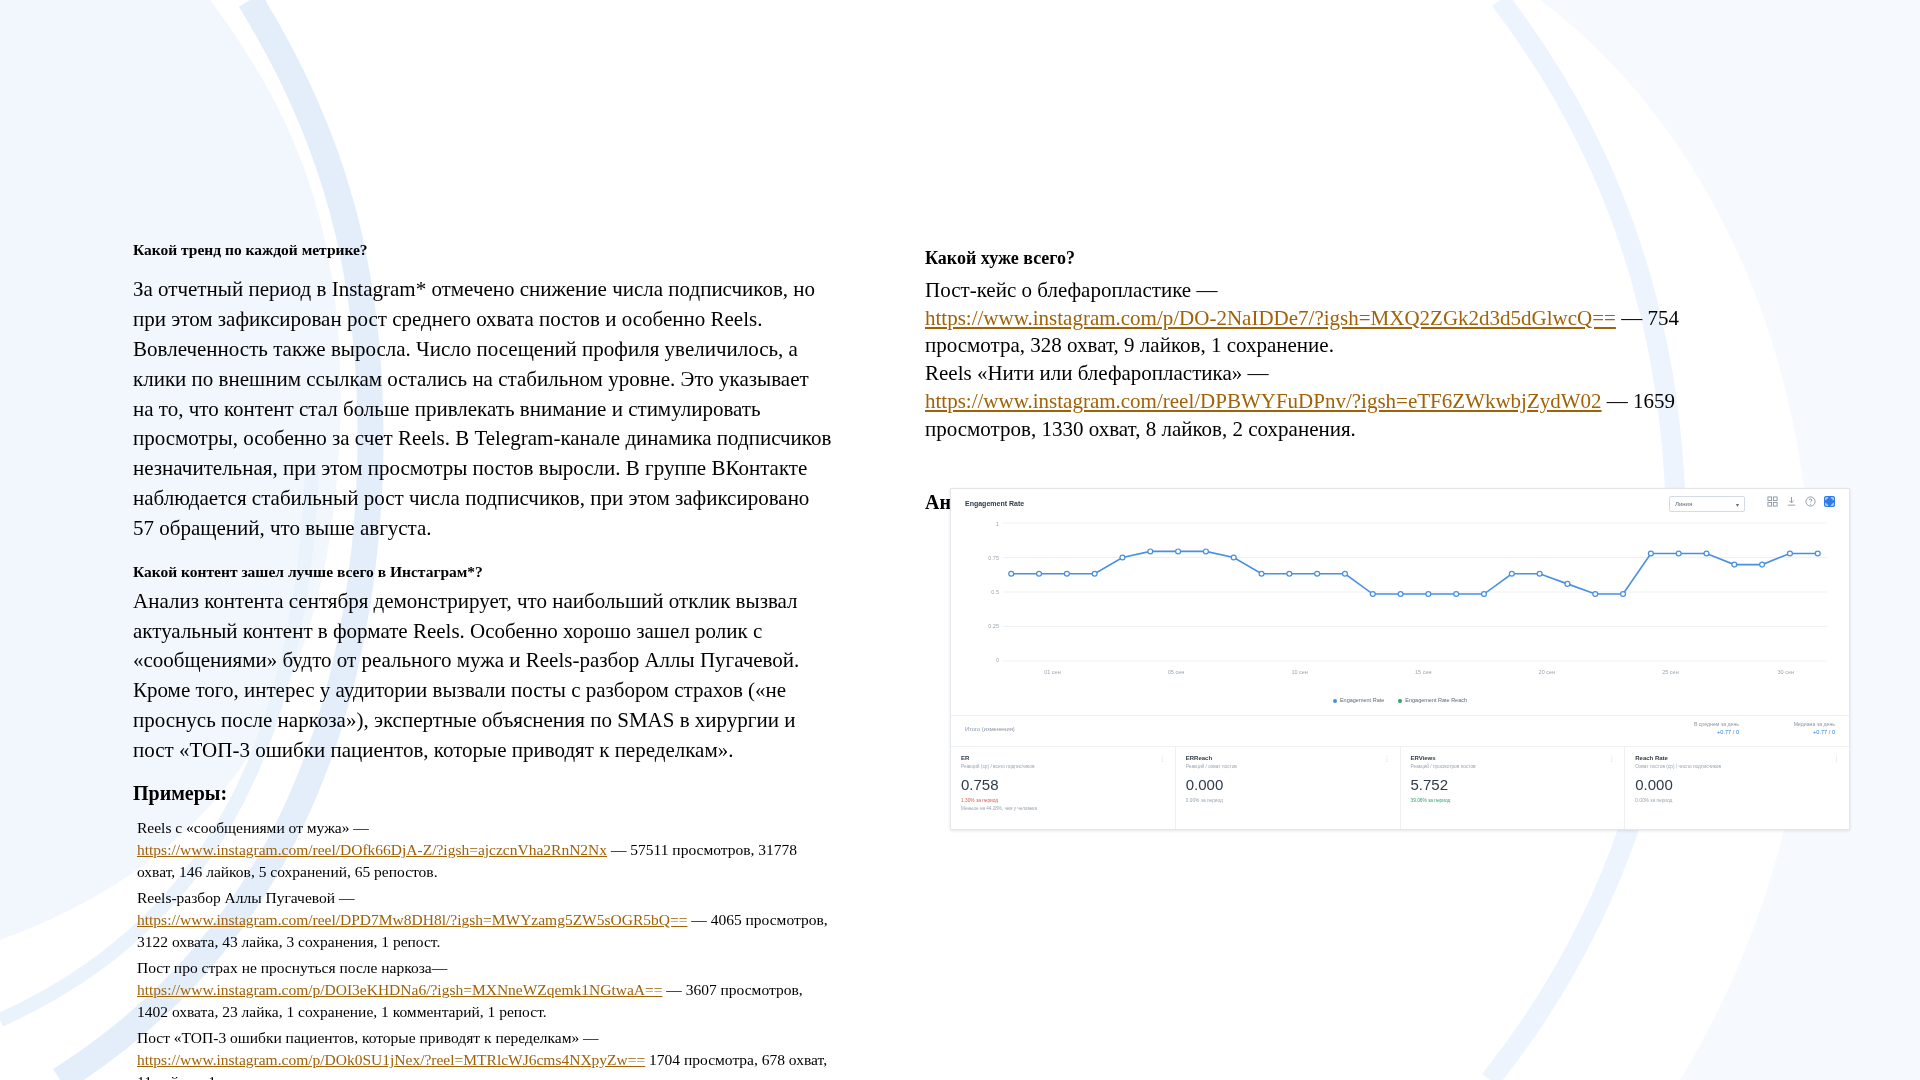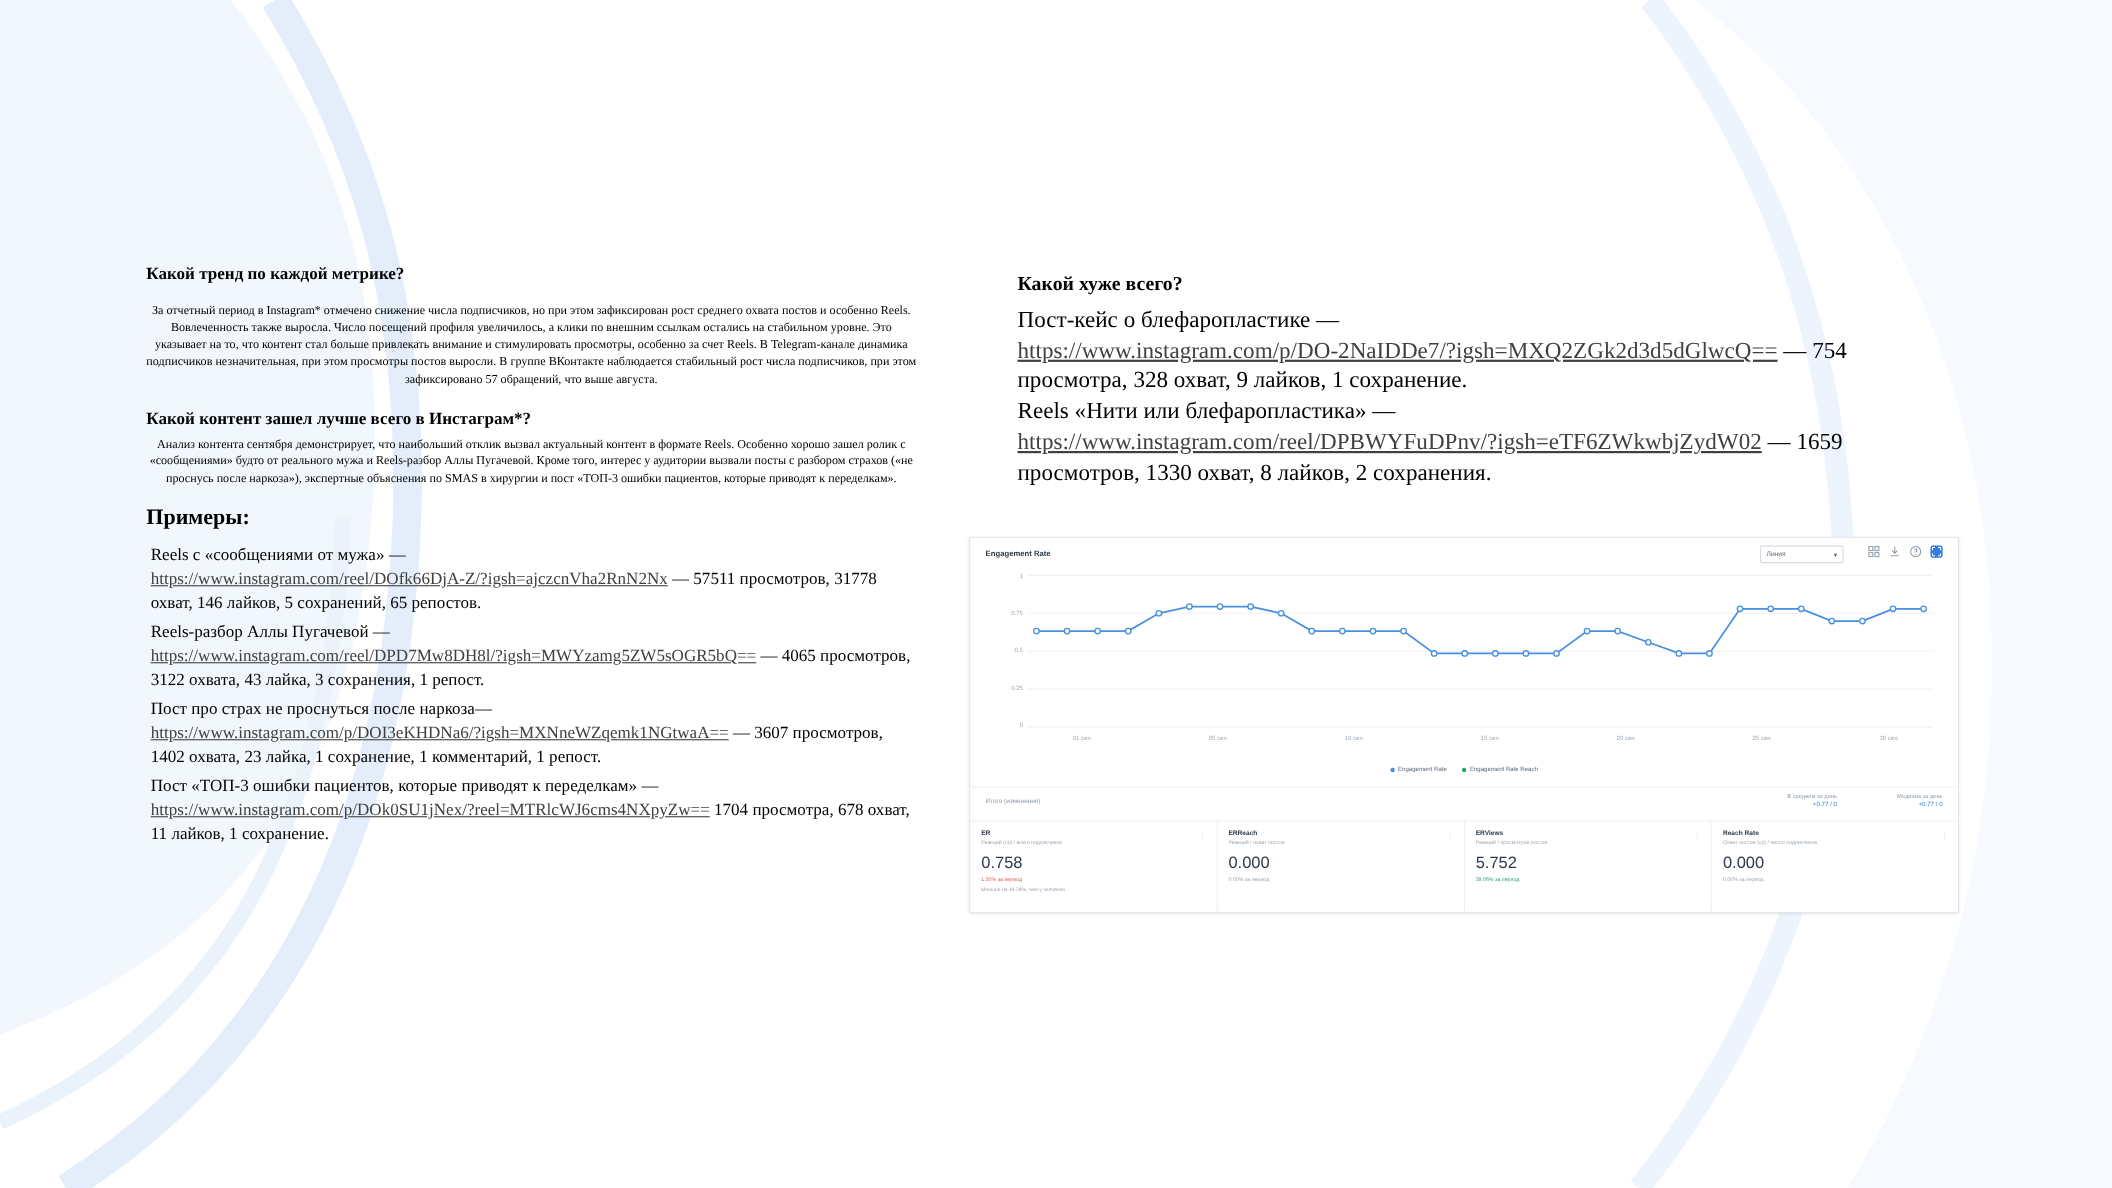--- a/index.html
+++ b/index.html
@@ -38,38 +38,38 @@
     font-family: "Liberation Serif", serif;
     color: #000000;
   }
   .col-left .h-q {
     font-weight: bold;
     font-size: 15.5px;
     line-height: 1.5;
     margin: 0 0 14px 0;
   }
   .col-left p {
-    font-size: 11px;
+    font-size: 21px;
     line-height: 1.42;
     margin: 0 0 16px 0;
-    text-align: center;
+    text-align: left;
   }
   .col-left .examples-head {
     font-weight: bold;
     font-size: 20px;
     margin: 0 0 12px 0;
     font-family: Liberation Serif, serif;
   }
   .ex-block {
     font-size: 15.5px;
     line-height: 1.42;
     margin: 4px;
   }
   a.link {
-    color: #404040;
+    color: #a16207;
     text-decoration: underline;
     word-break: break-all;
   }
 
   
   .col-right {
     position: absolute;
     left: 925px;
     top: 248px;
     width: 840px;
@@ -88,21 +88,21 @@
   }
   .col-right h3 {
     font-size: 20px;
     font-weight: bold;
     margin: 48px 0 12px 0;
   }
 
   
   .dash {
     position: absolute;
-    left: 881px;
+    left: 950px;
     top: 488px;
     width: 898px;
     height: 340px;
     background: #ffffff;
     border: 1px solid #e3e6ea;
     box-shadow: 0 1px 3px rgba(0,0,0,.10);
     font-family: "Liberation Sans", sans-serif;
     overflow: hidden;
   }
   .dash-top {

